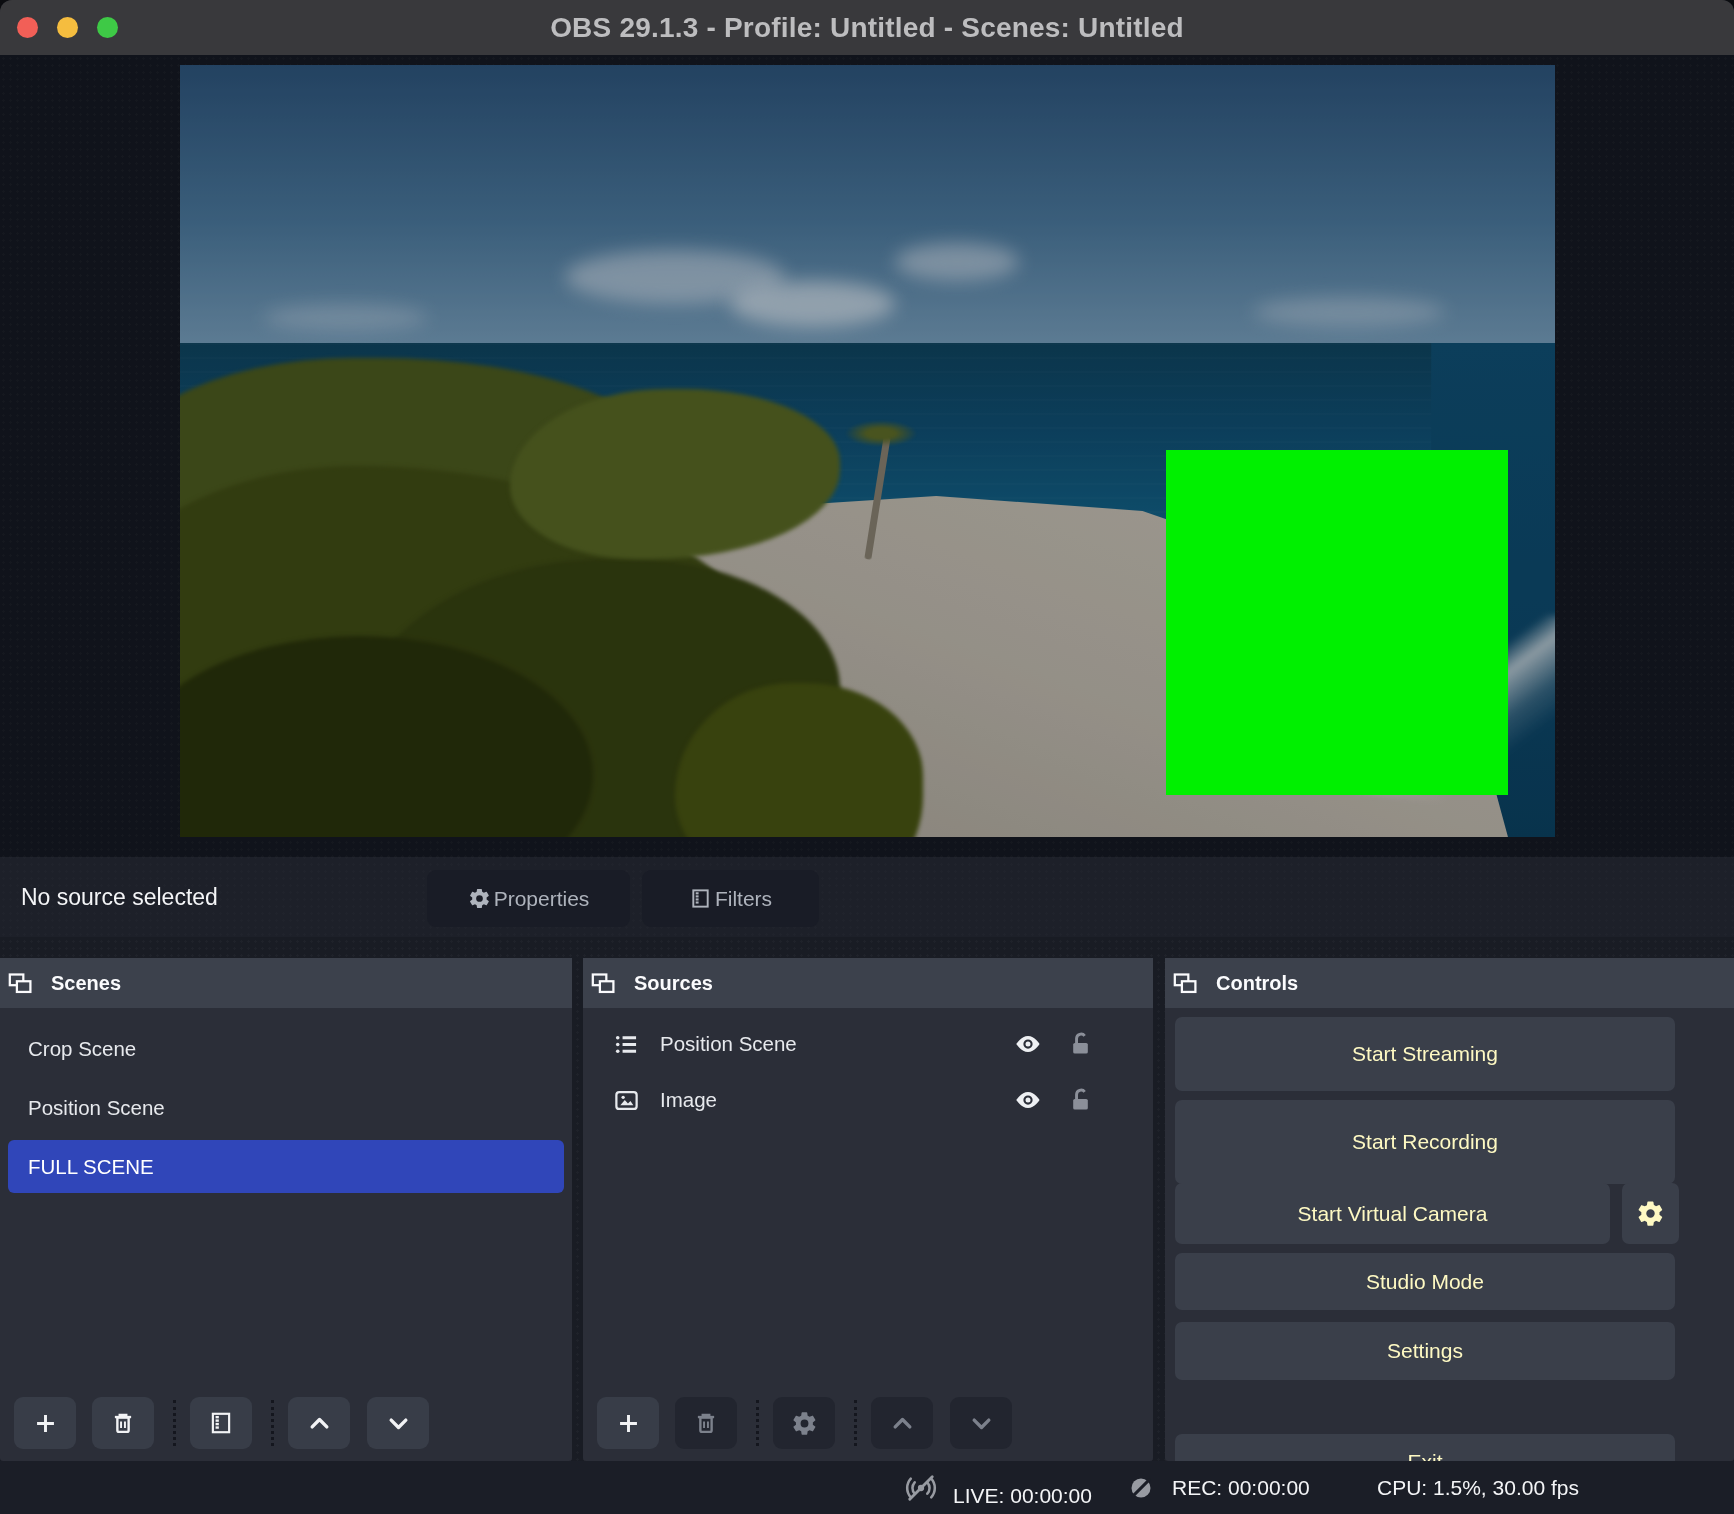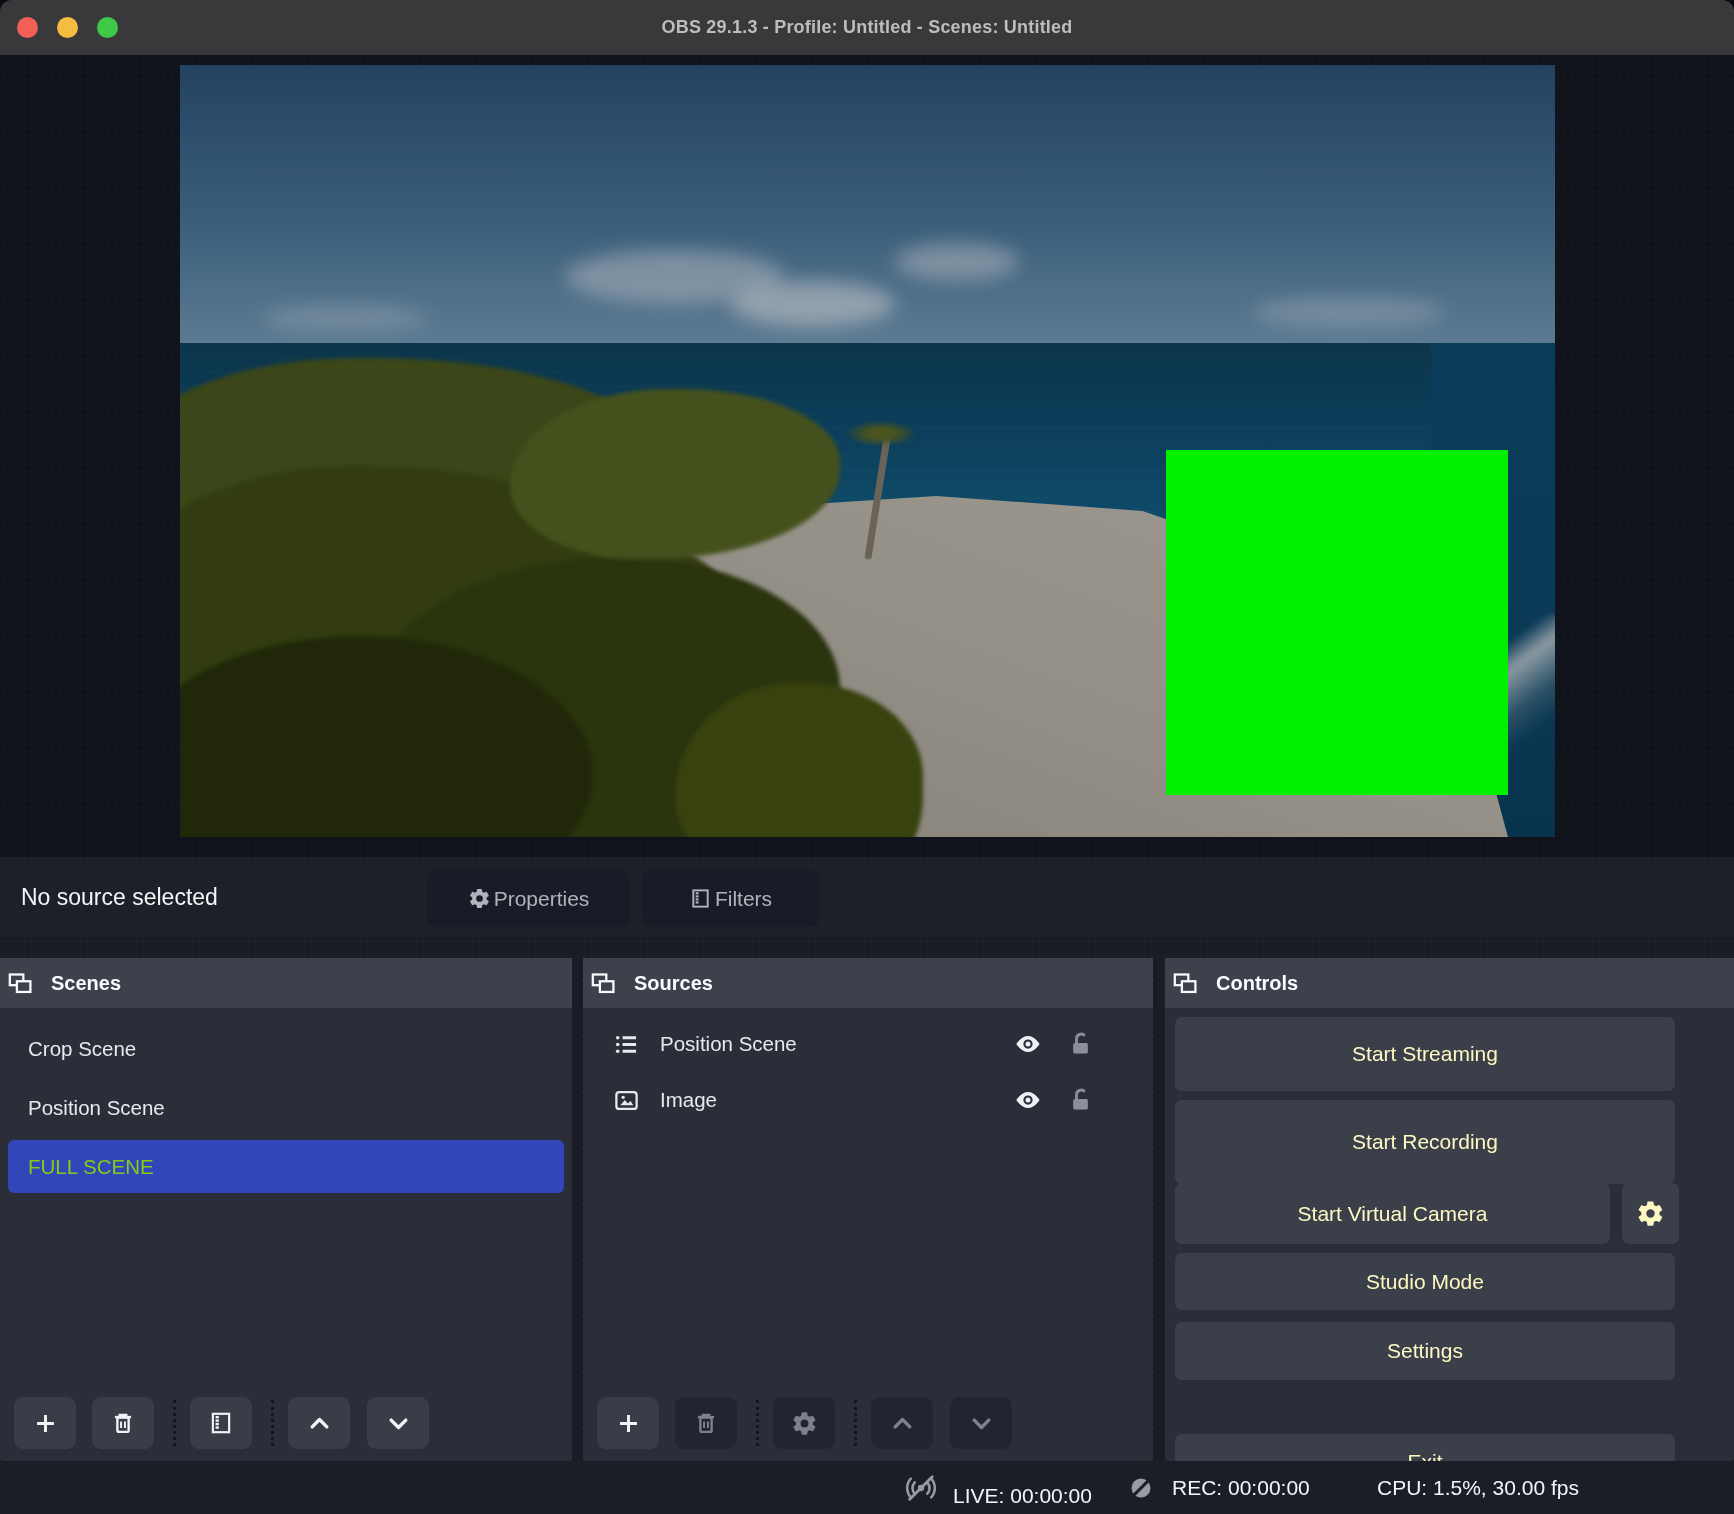--- a/index.html
+++ b/index.html
@@ -5,21 +5,21 @@
   html,body{margin:0;padding:0;background:#0b0c10;}
   body{width:1734px;height:1514px;position:relative;font-family:"Liberation Sans",sans-serif;
        -webkit-font-smoothing:antialiased;overflow:hidden;}
   .window{position:absolute;inset:0;border-radius:12px 12px 0 0;overflow:hidden;
           background-color:#191c24;
           background-image:radial-gradient(rgba(255,255,255,0.028) 1px,transparent 1.3px);
           background-size:7px 7px;}
   
   .titlebar{position:absolute;left:0;top:0;width:100%;height:55px;background:#39393c;
             display:flex;align-items:center;justify-content:center;}
-  .title{color:#bdbdbf;font-size:18px;font-weight:700;letter-spacing:.2px;}
+  .title{color:#bdbdbf;font-size:28px;font-weight:700;letter-spacing:.2px;}
   .tl{position:absolute;top:17px;width:21px;height:21px;border-radius:50%;}
   .tl.close{left:17px;background:#f25f57;}
   .tl.min{left:57px;background:#f5bd3f;}
   .tl.zoom{left:97px;background:#3ec946;}
   
   .preview{position:absolute;left:0;top:55px;width:100%;height:802px;
            background-color:#10131b;
            background-image:radial-gradient(rgba(255,255,255,0.02) 1px,transparent 1.3px);
            background-size:7px 7px;}
   .canvas{position:absolute;left:180px;top:10px;width:1375px;height:772px;overflow:hidden;background:#0c2538;}
@@ -70,21 +70,21 @@
   .panel{position:absolute;top:958px;height:503px;background:#2b2e38;border-radius:3px;}
   .p-scenes{left:0;width:572px;}
   .p-sources{left:583px;width:570px;}
   .p-controls{left:1165px;width:569px;}
   .panel-header{position:absolute;left:0;top:0;width:100%;height:50px;background:#3c414c;
                 display:flex;align-items:center;gap:17px;padding-left:7px;box-sizing:border-box;
                 color:#fbfbfd;font-size:20px;font-weight:700;}
   .list-row{position:absolute;left:0;width:100%;box-sizing:border-box;display:flex;align-items:center;
             color:#e7e9ed;font-size:20.5px;}
   .scene-row{left:8px;width:calc(100% - 16px);height:53px;padding-left:20px;border-radius:6px;}
-  .scene-row.sel{background:#3046b9;color:#84cc16;}
+  .scene-row.sel{background:#3046b9;color:#ffffff;}
   .src-row{height:56px;padding-left:30px;}
   .src-label{margin-left:20px;}
   .row-eye{position:absolute;left:430px;top:50%;transform:translateY(-50%);color:#eef0f3;}
   .row-lock{position:absolute;left:484px;top:50%;transform:translateY(-50%);color:#8b8f99;}
   
   .dock-toolbar{position:absolute;left:0;bottom:12px;width:100%;height:52px;}
   .icon-btn{position:absolute;top:0;width:62px;height:52px;border-radius:9px;background:#383d48;
             color:#f2f3f5;display:flex;align-items:center;justify-content:center;}
   .icon-btn.dis{background:#22252f;color:#7c818c;}
   .tsep{position:absolute;top:3px;height:46px;width:0;border-left:3px dotted #14161e;}

